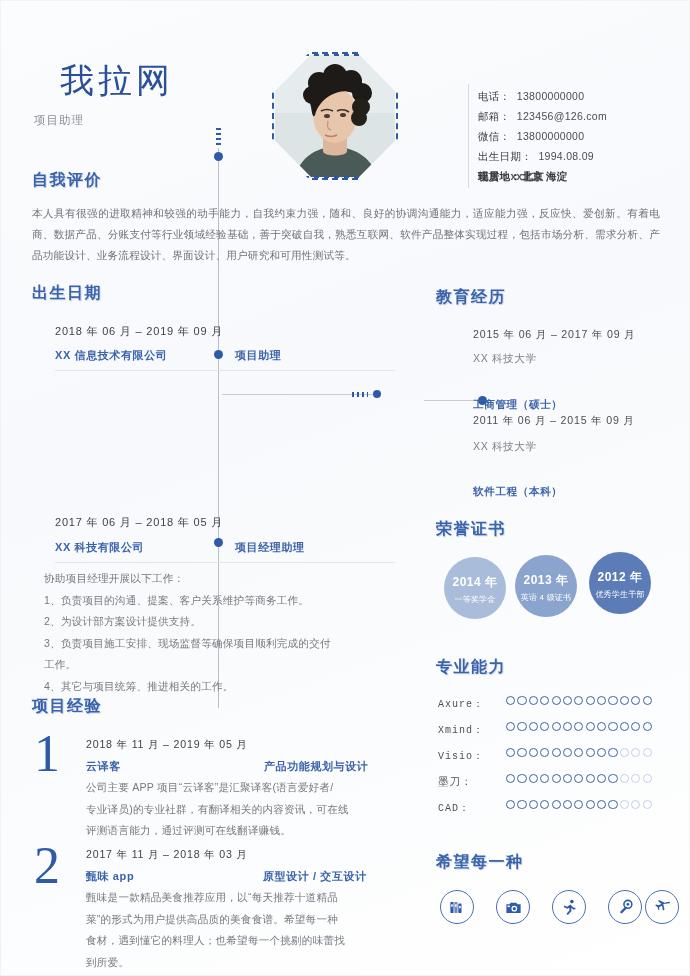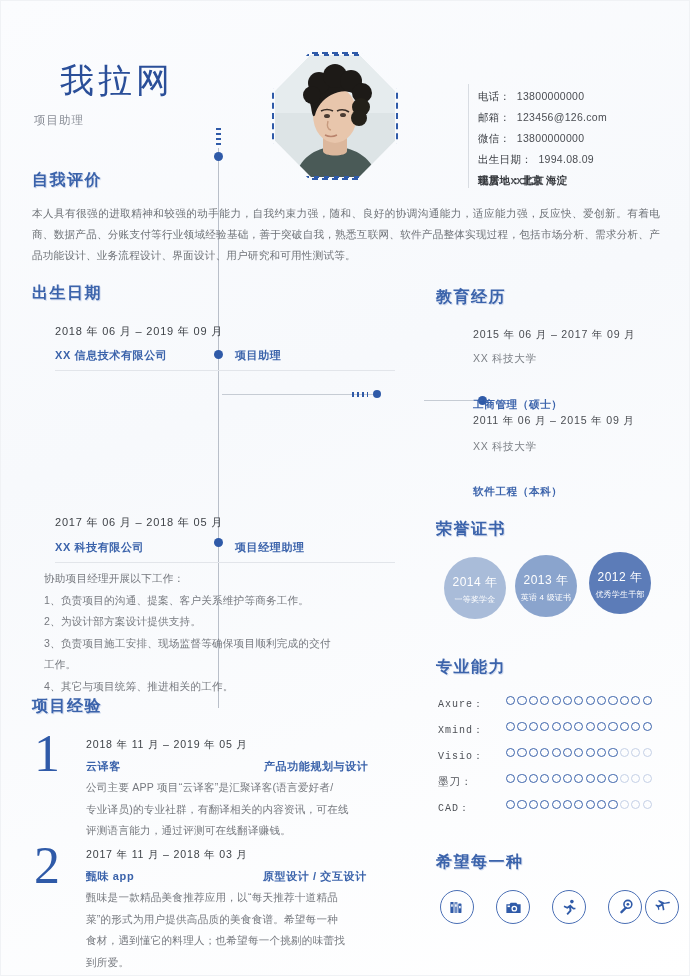--- a/index.html
+++ b/index.html
@@ -82,21 +82,21 @@
     top: 86px;
     width: 200px;
   }
   .contact .line {
     font-size: 10.5px;
     color: #4a4d52;
     line-height: 20px;
     white-space: nowrap;
     letter-spacing: 0.3px;
   }
-  .contact .line .lbl { color: #3d4046; font-family: Liberation Serif, serif; }
+  .contact .line .lbl { color: #3d4046; }
   .contact .line.overlap {
     position: relative;
     font-weight: 600;
     color: #35383d;
   }
   .contact .line.overlap .ghost {
     position: absolute;
     left: 0; top: 0;
     opacity: 0.85;
   }
@@ -242,21 +242,21 @@
   
   .honor {
     position: absolute;
     width: 62px; height: 62px;
     border-radius: 50%;
     color: #ffffff;
     text-align: center;
     box-sizing: border-box;
     padding-top: 17px;
   }
-  .honor .y { font-size: 12px; font-weight: 400; letter-spacing: 0.5px; display:block;}
+  .honor .y { font-size: 12px; font-weight: 700; letter-spacing: 0.5px; display:block;}
   .honor .t { font-size: 8px; display:block; margin-top: 3px; letter-spacing: 0.2px;}
 
   
   .skill-label {
     position: absolute;
     font-size: 10px;
     color: #4d5056;
     font-family: "Liberation Mono", "DejaVu Sans Mono", monospace;
     letter-spacing: 1px;
   }

